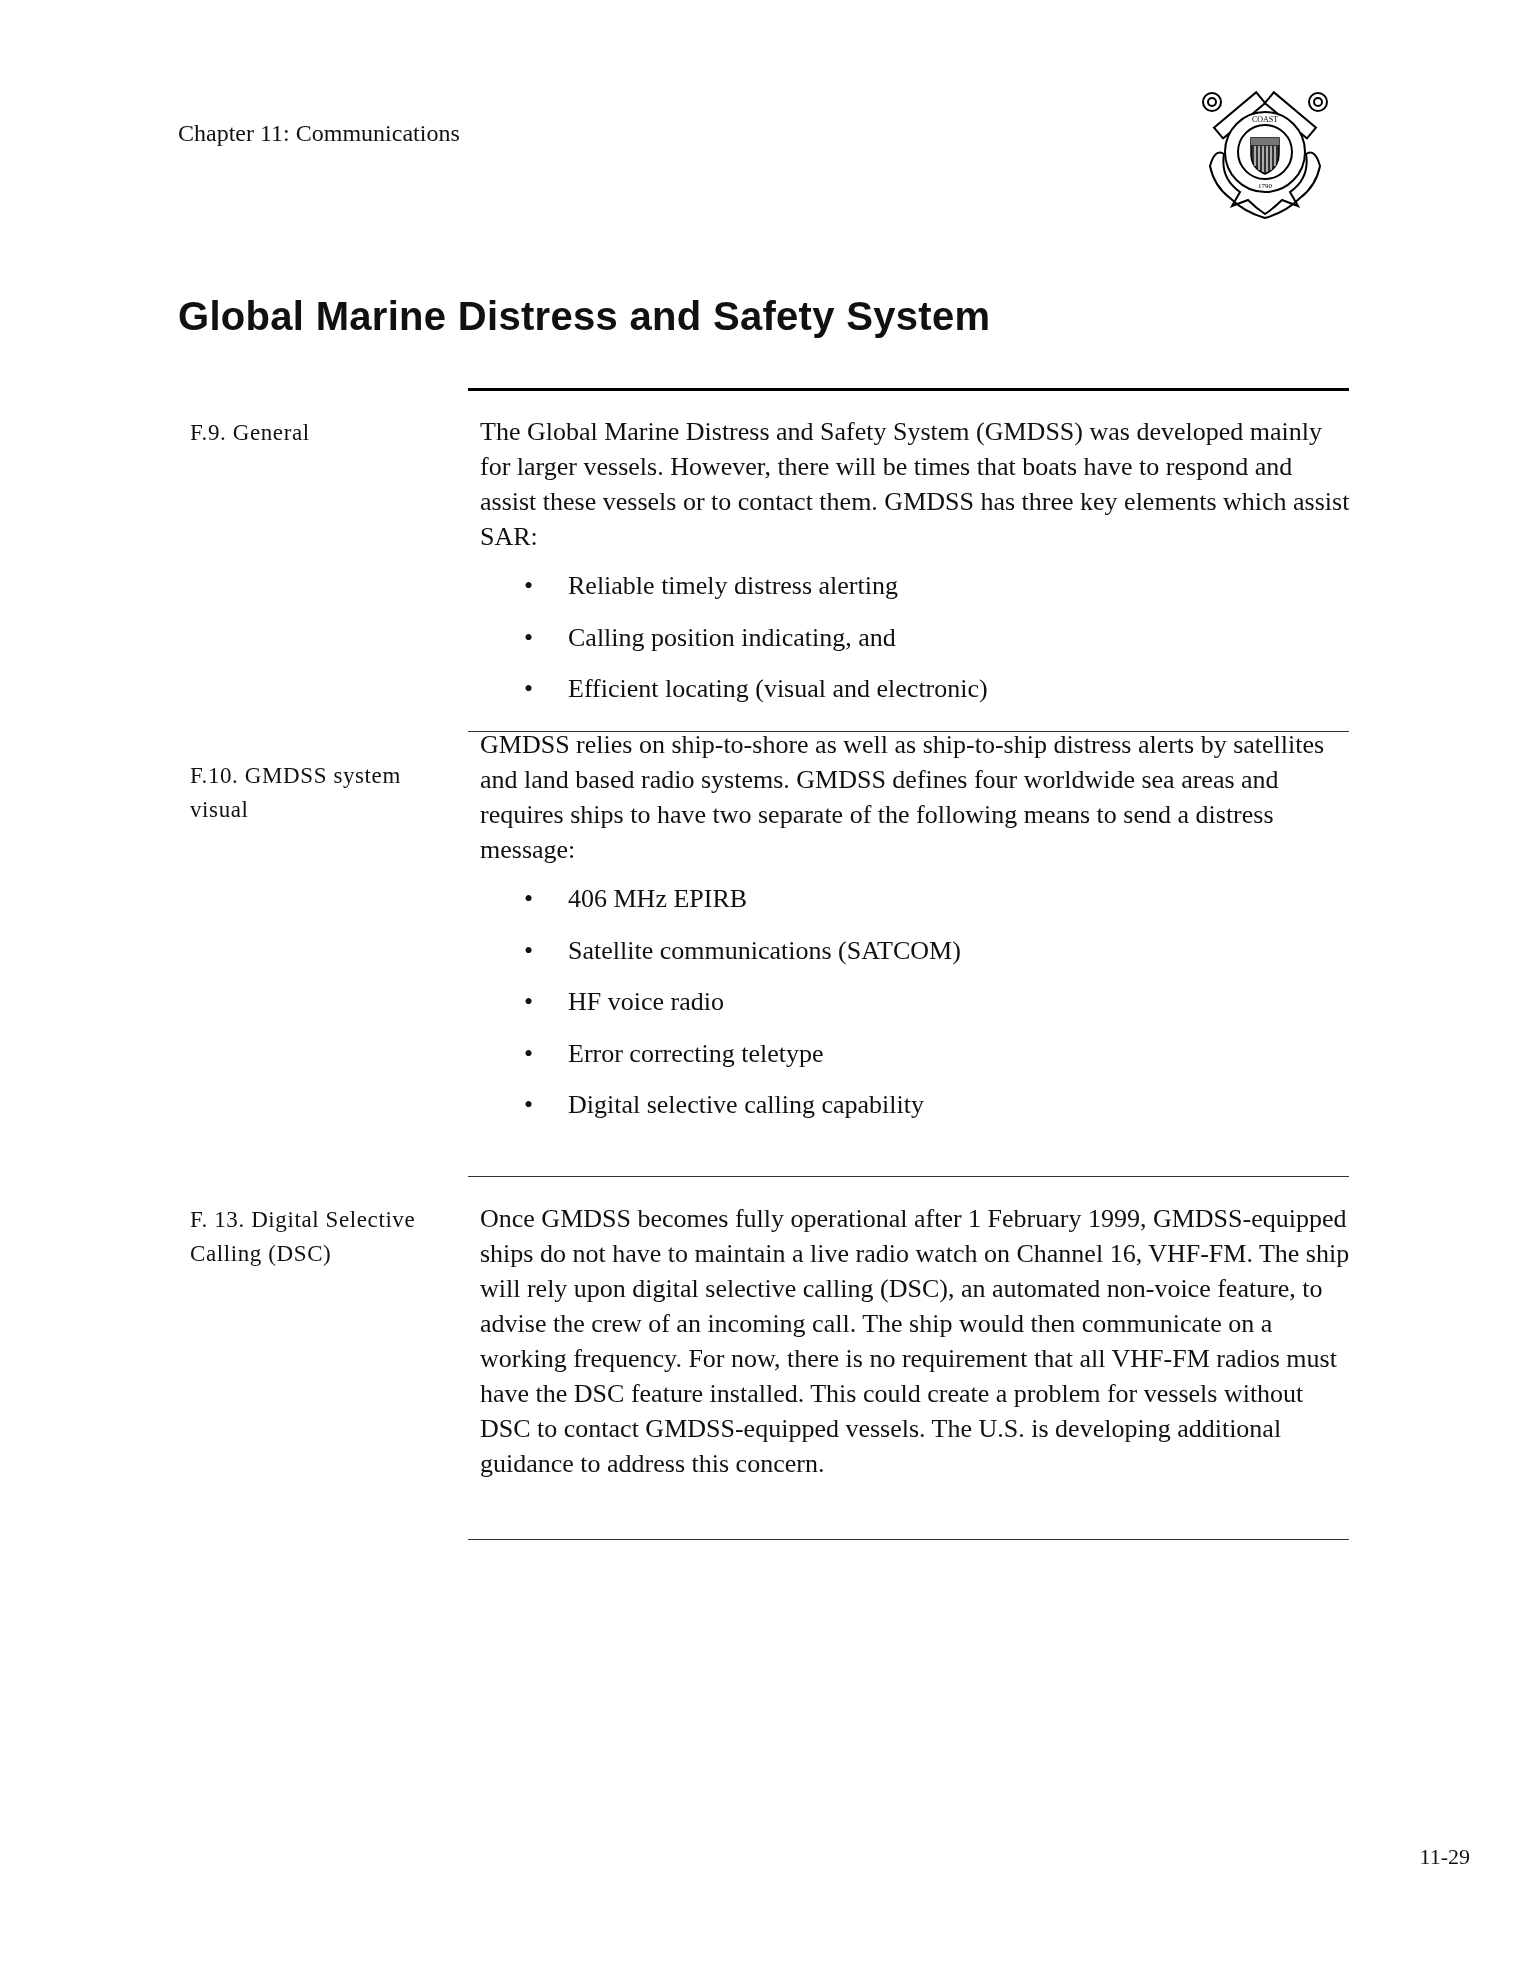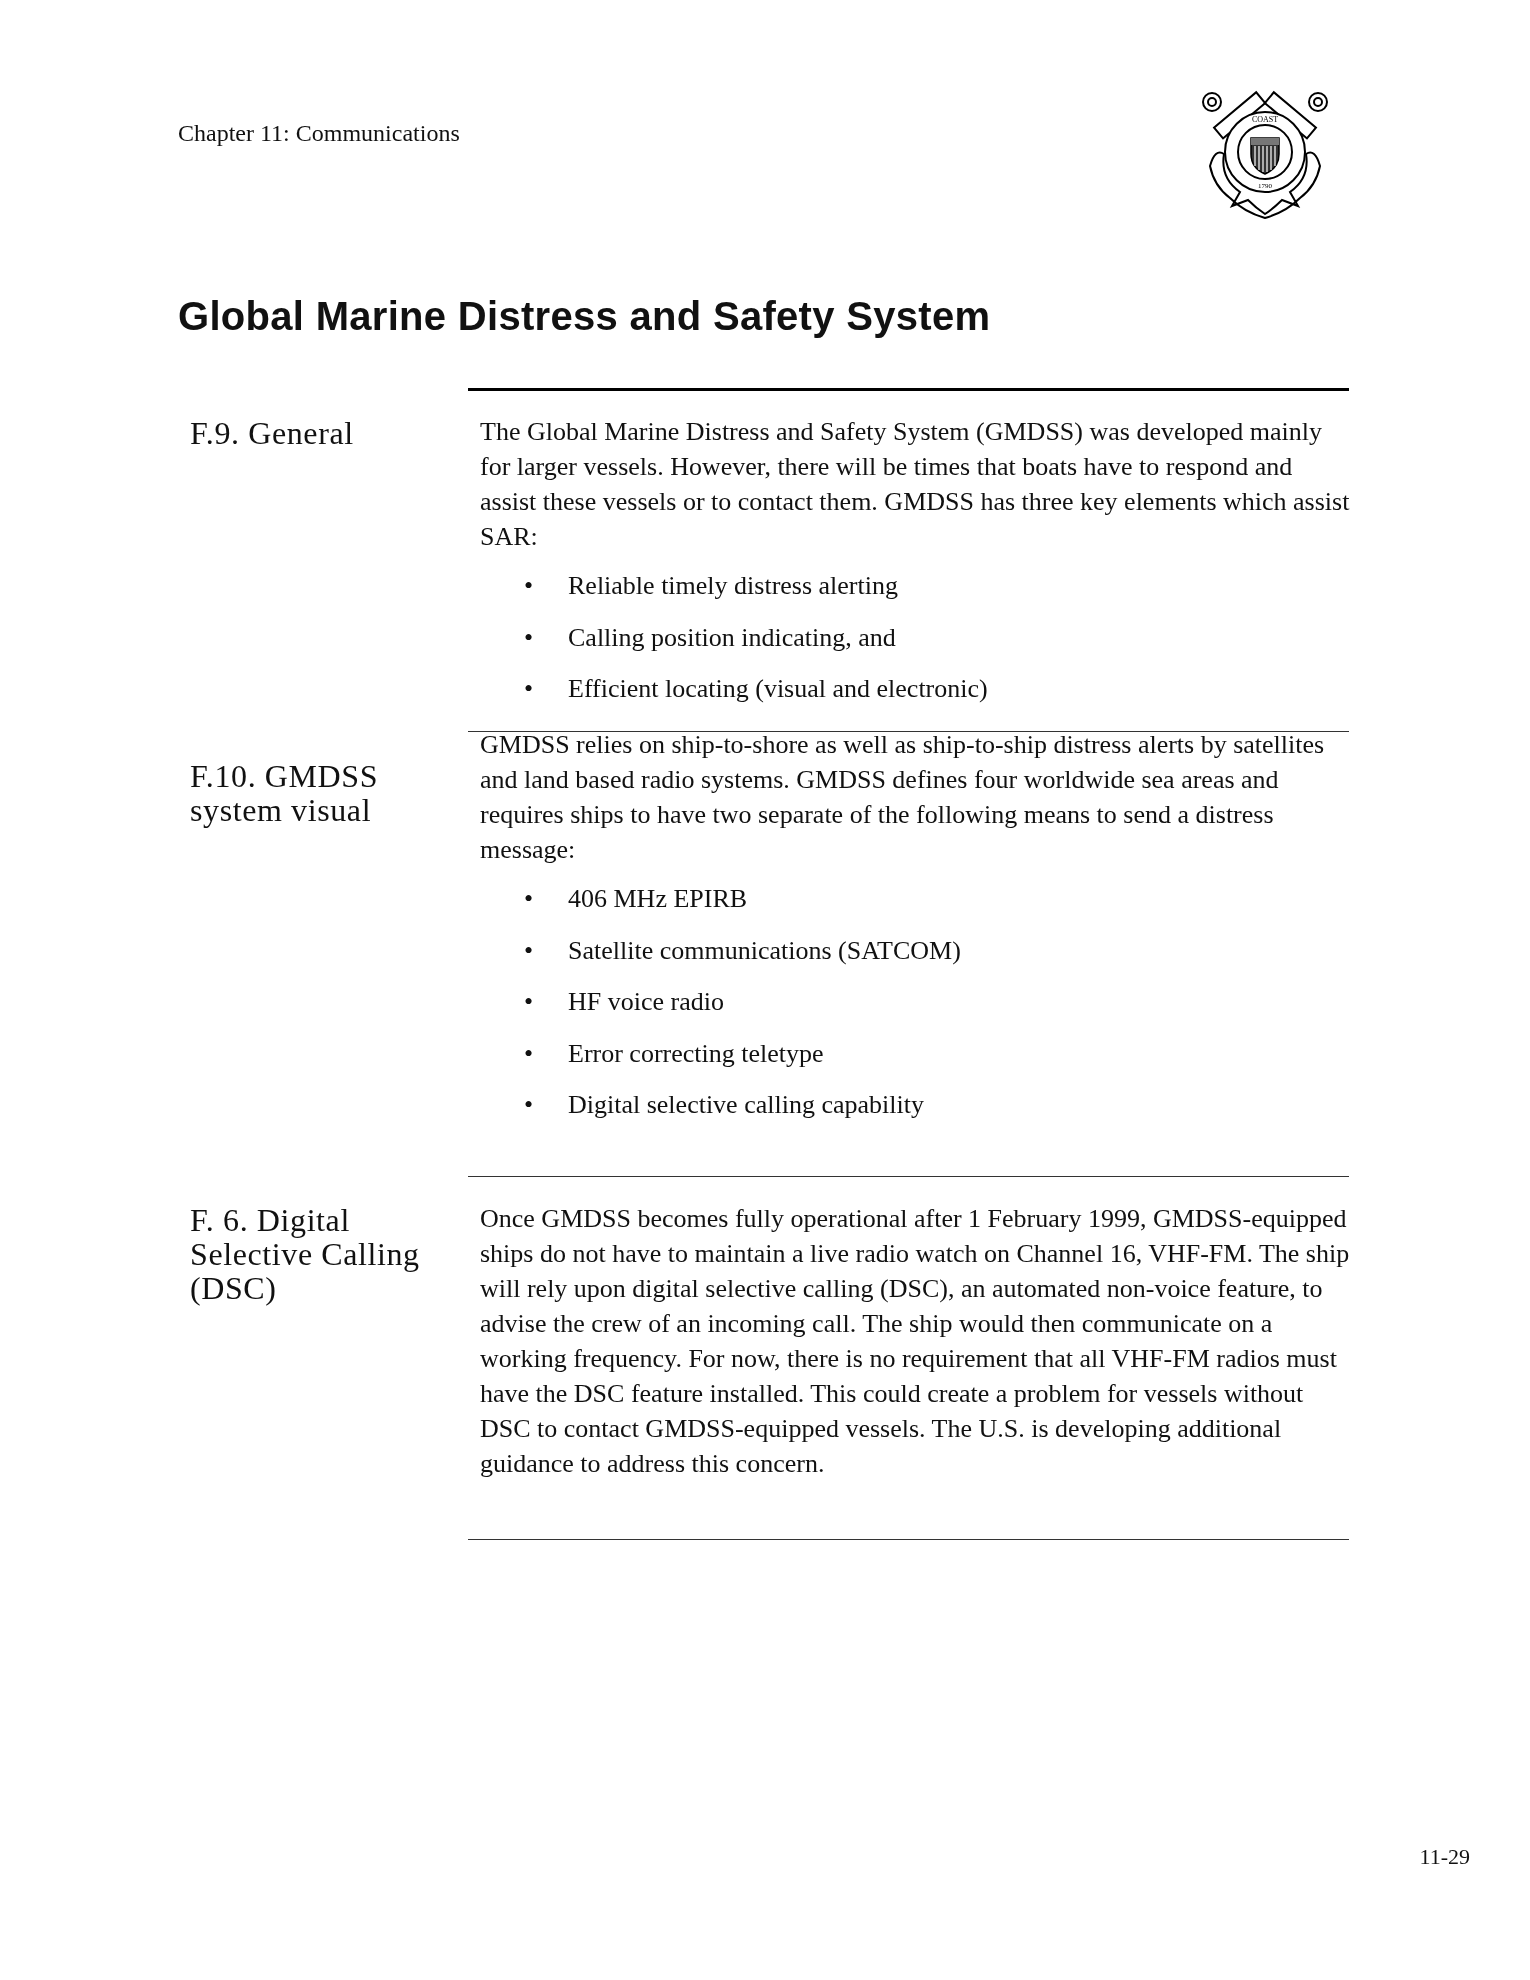--- a/index.html
+++ b/index.html
@@ -6,21 +6,21 @@
   body { width:1530px; height:1980px; position:relative; overflow:hidden; color:#111;
          font-family:"Liberation Serif", serif; }
   .running-head { position:absolute; left:178px; top:120px; font-size:24px; }
   .emblem { position:absolute; left:1190px; top:88px; width:150px; height:135px; }
   .title { position:absolute; left:178px; top:294px; font-family:"Liberation Sans", sans-serif;
            font-size:40px; letter-spacing:0.3px; font-weight:bold; margin:0; }
   .rule { position:absolute; left:468px; width:881px; background:#000; }
   .rule.thick { height:3px; }
   .rule.thin { height:1px; background:#333; }
   .section { position:absolute; left:0; width:1530px; }
-  .label { position:absolute; left:190px; width:260px; font-size:32px; line-height:34px; letter-spacing:0.6px; }
+  .label { position:absolute; left:190px; width:260px; font-size:23px; line-height:34px; letter-spacing:0.6px; }
   .body { position:absolute; left:480px; width:870px; font-size:26px; line-height:35px; }
   .body p { margin:0; }
   ul { list-style:none; margin:6px 0 0 0; padding:0; }
   li { position:relative; padding-left:88px; line-height:51.5px; }
   li .bullet { position:absolute; left:44px; top:0; }
   .pagenum { position:absolute; left:0; width:1470px; text-align:right; top:1844px; font-size:22px; }
 </style>
 </head>
 <body>
 
@@ -80,21 +80,21 @@
       <li><span class="bullet">•</span><span>HF voice radio</span></li>
       <li><span class="bullet">•</span><span>Error correcting teletype</span></li>
       <li><span class="bullet">•</span><span>Digital selective calling capability</span></li>
     </ul>
   </div>
 </div>
 
 <div class="rule thin" style="top:1176px;"></div>
 
 <div class="section">
-  <div class="label" style="top:1203px;">F. 6.  Digital Selective Calling (DSC)</div>
+  <div class="label" style="top:1203px;">F. 13.  Digital Selective Calling (DSC)</div>
   <div class="body" style="top:1201px;">
     <p>Once GMDSS becomes fully operational after 1 February 1999, GMDSS-equipped ships do not have to maintain a live radio watch on Channel 16, VHF-FM. The ship will rely upon digital selective calling (DSC), an automated non-voice feature, to advise the crew of an incoming call. The ship would then communicate on a working frequency. For now, there is no requirement that all VHF-FM radios must have the DSC feature installed. This could create a problem for vessels without DSC to contact GMDSS-equipped vessels. The U.S. is developing additional guidance to address this concern.</p>
   </div>
 </div>
 
 <div class="rule thin" style="top:1539px;"></div>
 
 <div class="pagenum">11-29</div>
 
 </body></html>

